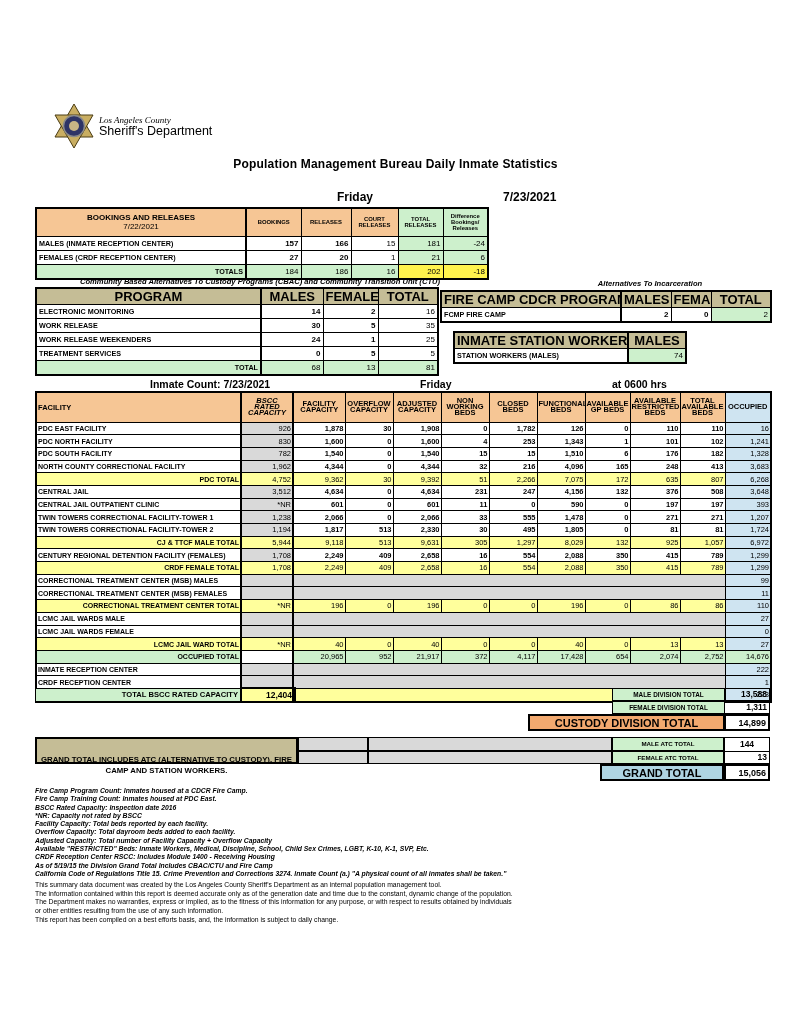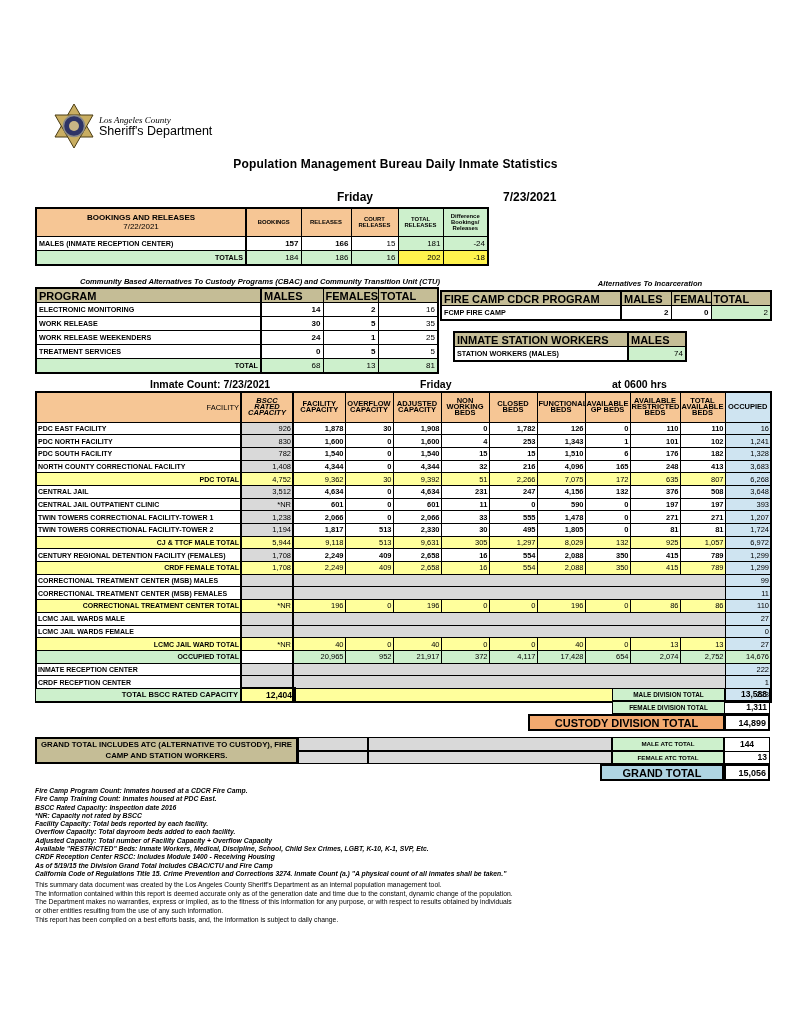--- a/index.html
+++ b/index.html
@@ -17,29 +17,29 @@
   .lbl-r{text-align:right;font-weight:bold;font-size:7.2px;}
   .bl2{border-left:2px solid #000;}
   .peach{background:var(--peach);}
   .tan{background:var(--tan);}
   .green{background:var(--green);}
   .yellow{background:var(--yellow);}
   .ybright{background:var(--ybright);}
   .blue{background:var(--blue);}
   .gray{background:var(--gray);}
   .hdr{font-size:5.9px;font-weight:bold;text-align:center;white-space:normal;line-height:6.2px;padding:1px;}
-  .hdr8{font-size:11px;font-weight:bold;text-align:left;}
+  .hdr8{font-size:13px;font-weight:bold;text-align:center;}
   .hdrxs{font-size:5.6px;font-weight:bold;text-align:center;white-space:normal;line-height:5.9px;padding:1px 0;}
   .abs{position:absolute;}
   .cellbox{position:absolute;border:1px solid #000;font-size:7.8px;line-height:11px;padding:0 2px;box-sizing:border-box;}
   .thick{border-width:2px;}
   #main-table td{height:11.7px;font-size:7.5px;padding:0 1px;}
   #main-table .lbl{font-size:7px;}
   #main-table .lbl-r{font-size:7px;}
-  .fac-hdr{font-size:13px;font-weight:normal;text-align:right;}
+  .fac-hdr{font-size:13px;font-weight:bold;text-align:left;}
   .title{position:absolute;left:0;right:0;top:157px;text-align:center;font-size:12px;font-weight:bold;letter-spacing:.2px;}
   .caption{position:absolute;font-weight:bold;font-size:11px;}
   .sec-title{position:absolute;font-weight:bold;font-style:italic;font-size:7.6px;padding-left:45px;}
   .fn{font-size:6.8px;font-style:italic;font-weight:bold;line-height:8.3px;}
   .disc{font-size:6.8px;line-height:8.7px;}
   .logo-text1{font-family:"Liberation Serif",serif;font-style:italic;font-size:9px;line-height:9px;}
   .logo-text2{font-weight:normal;font-size:12.5px;line-height:13px;}
 </style>
 </head>
 <body>
@@ -86,20 +86,28 @@
           <td class="green hdr">TOTAL RELEASES</td>
           <td class="green hdr">Difference Bookings/ Releases</td>
         </tr>
         <tr>
           <td class="lbl">MALES (INMATE RECEPTION CENTER)</td>
           <td class="num bold bl2">157</td>
           <td class="num bold">166</td>
           <td class="num">15</td>
           <td class="green num">181</td>
           <td class="green num">-24</td>
+        </tr>
+        <tr>
+          <td class="lbl">FEMALES (CRDF RECEPTION CENTER)</td>
+          <td class="num bold bl2">27</td>
+          <td class="num bold">20</td>
+          <td class="num">1</td>
+          <td class="green num">21</td>
+          <td class="green num">6</td>
         </tr>
         <tr>
           <td class="green lbl-r">TOTALS</td>
           <td class="green num bl2">184</td>
           <td class="green num">186</td>
           <td class="green num">16</td>
           <td class="ybright num">202</td>
           <td class="ybright num">-18</td>
         </tr>
       </tbody>
@@ -264,21 +272,21 @@
           <td class="num bold">15</td>
           <td class="num bold">15</td>
           <td class="num bold">1,510</td>
           <td class="num bold">6</td>
           <td class="num bold">176</td>
           <td class="num bold">182</td>
           <td class="blue num">1,328</td>
         </tr>
         <tr>
           <td class="lbl">NORTH COUNTY CORRECTIONAL FACILITY</td>
-          <td class="gray num bl2">1,408</td>
+          <td class="gray num bl2">1,962</td>
           <td class="num bold bl2">4,344</td>
           <td class="num bold">0</td>
           <td class="num bold">4,344</td>
           <td class="num bold">32</td>
           <td class="num bold">216</td>
           <td class="num bold">4,096</td>
           <td class="num bold">165</td>
           <td class="num bold">248</td>
           <td class="num bold">413</td>
           <td class="blue num">3,683</td>
@@ -488,21 +496,21 @@
   <div class="cellbox green" style="left:612px;top:688px;width:113px;height:13px;font-size:6.4px;text-align:center;font-weight:bold;">MALE DIVISION TOTAL</div>
   <div class="cellbox bold" style="left:724px;top:688px;width:46px;height:13px;text-align:right;font-size:8.5px;">13,588</div>
 
   <div class="cellbox green" style="left:612px;top:701px;width:113px;height:13px;font-size:6.4px;text-align:center;font-weight:bold;">FEMALE DIVISION TOTAL</div>
   <div class="cellbox bold" style="left:724px;top:701px;width:46px;height:13px;text-align:right;font-size:8.5px;">1,311</div>
 
   <div class="cellbox thick" style="left:528px;top:714px;width:197px;height:17px;background:var(--peachdark);font-size:11px;font-weight:bold;text-align:center;line-height:14px;">CUSTODY DIVISION TOTAL</div>
   <div class="cellbox bold thick" style="left:724px;top:714px;width:46px;height:17px;text-align:right;font-size:9px;line-height:14px;">14,899</div>
 
   <div class="abs" style="left:35px;top:737px;width:735px;height:46px;">
-    <div class="cellbox tan thick" style="left:0;top:0;width:263px;height:27px;font-size:7.8px;font-weight:bold;text-align:center;line-height:11px;padding-top:0;">GRAND TOTAL INCLUDES ATC (ALTERNATIVE TO CUSTODY), FIRE CAMP AND STATION WORKERS.</div>
+    <div class="cellbox tan thick" style="left:0;top:0;width:263px;height:27px;font-size:7.8px;font-weight:bold;text-align:center;line-height:11px;padding-top:15px;">GRAND TOTAL INCLUDES ATC (ALTERNATIVE TO CUSTODY), FIRE CAMP AND STATION WORKERS.</div>
     <div class="cellbox gray" style="left:263px;top:0;width:70px;height:14px;"></div>
     <div class="cellbox gray" style="left:263px;top:14px;width:70px;height:13px;"></div>
     <div class="cellbox gray" style="left:333px;top:0;width:244px;height:14px;"></div>
     <div class="cellbox gray" style="left:333px;top:14px;width:244px;height:13px;"></div>
     <div class="cellbox green" style="left:577px;top:0;width:112px;height:14px;font-size:6.2px;text-align:center;font-weight:bold;line-height:12px;">MALE ATC TOTAL</div>
     <div class="cellbox bold" style="left:689px;top:0;width:46px;height:28px;text-align:center;font-size:8.5px;line-height:12px;">144</div>
     <div class="cellbox green" style="left:577px;top:14px;width:112px;height:13px;font-size:6.2px;text-align:center;font-weight:bold;line-height:11px;">FEMALE ATC TOTAL</div>
     <div class="cellbox bold" style="left:689px;top:14px;width:46px;height:13px;text-align:right;font-size:8.5px;line-height:11px;">13</div>
     <div class="cellbox thick" style="left:565px;top:27px;width:124px;height:17px;background:var(--bluelbl);font-size:11px;font-weight:bold;text-align:center;line-height:14px;">GRAND TOTAL</div>
     <div class="cellbox bold thick" style="left:689px;top:27px;width:46px;height:17px;text-align:right;font-size:9px;line-height:14px;">15,056</div>

